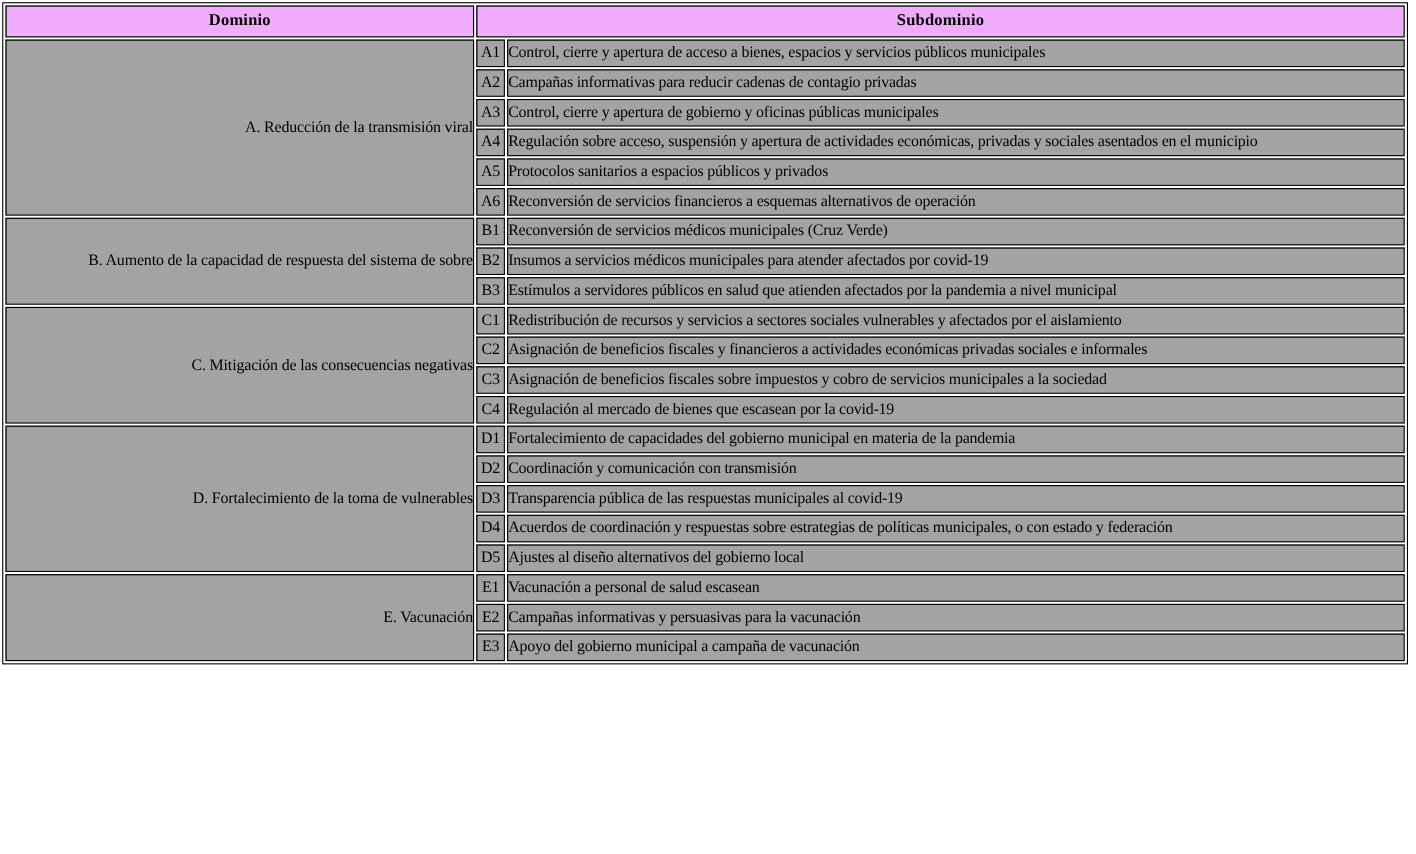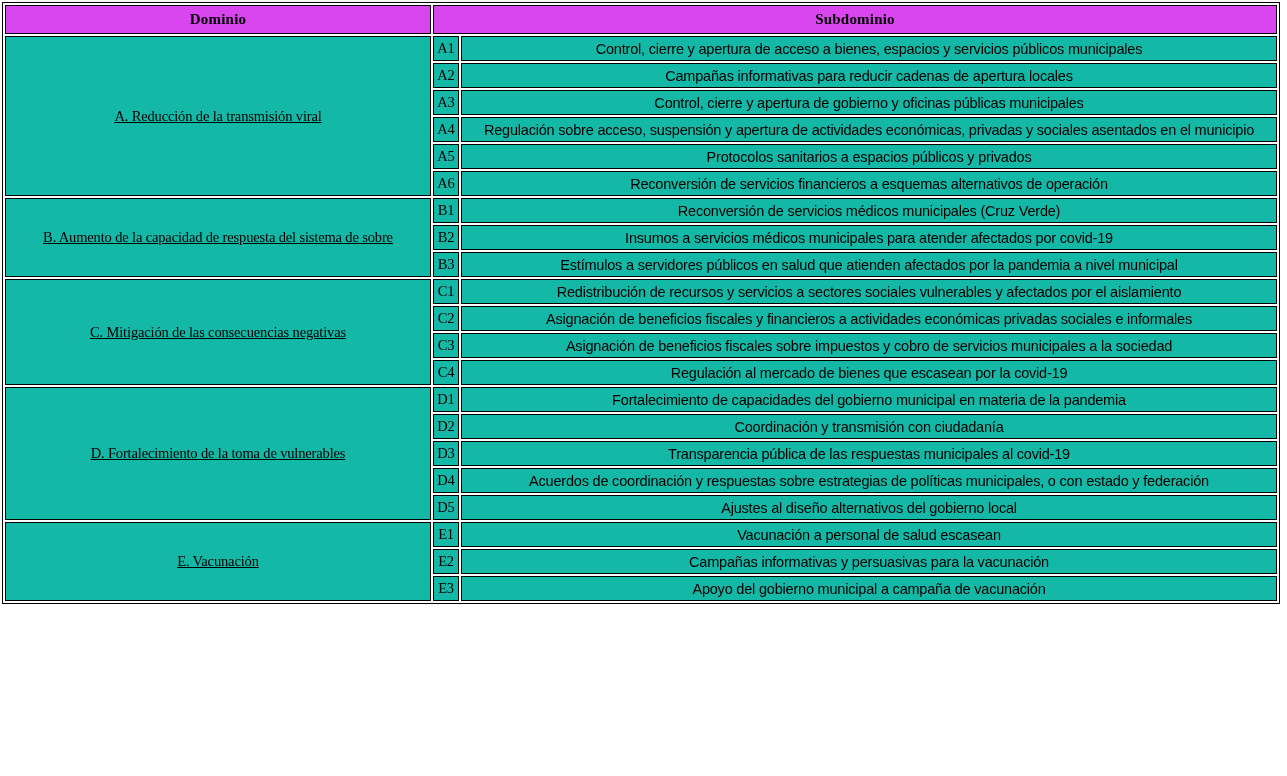--- a/index.html
+++ b/index.html
@@ -25,59 +25,58 @@
     background: #ffffff;
   }
   table.domain-table th,
   table.domain-table td {
     border: 1px solid;
     border-color: #808080 #c8c8c8 #c8c8c8 #808080;
     outline: 1px solid #000000;
     outline-offset: -1px;
     padding: 0;
     vertical-align: middle;
-    background: #14b8a6;
+    background: #a3a3a3;
   }
   table.domain-table th {
-    background: #d946ef;
+    background: #f0abfc;
     font-weight: bold;
     font-size: 15px;
     text-align: center;
     height: 27px;
     font-family: "Liberation Serif", "DejaVu Serif", serif;
     letter-spacing: 0.2px;
   }
   .col-domain { width: 426px; }
   .col-id     { width: 26px;  }
   .col-sub    { width: 816px; }
 
   td.domain-cell {
     font-size: 14.5px;
     padding: 0 3px 0 5px;
     line-height: 1.15;
-    text-align: center;
+    text-align: right;
     font-family: "Liberation Serif", "DejaVu Serif", serif;
     letter-spacing: -0.15px;
     white-space: nowrap;
-    text-decoration: underline;
   }
   td.id-cell {
     font-size: 14.5px;
     text-align: center;
     height: 23px;
     padding: 0 1px;
     font-family: "Liberation Serif", "DejaVu Serif", serif;
     letter-spacing: -0.2px;
   }
   td.sub-cell {
     font-size: 14.5px;
     padding: 0 2px 0 4px;
     height: 23px;
-    text-align: center;
-    font-family: Liberation Sans, sans-serif;
+    text-align: left;
+    font-family: Liberation Serif, serif;
     letter-spacing: -0.2px;
     white-space: nowrap;
     overflow: hidden;
   }
 </style>
 </head>
 <body>
 
 <div class="table-wrap">
   <table class="domain-table">
@@ -93,21 +92,21 @@
       </tr>
     </thead>
     <tbody id="table-body">
         <tr>
           <td class="domain-cell" rowspan="6">A. Reducción de la transmisión viral</td>
           <td class="id-cell">A1</td>
           <td class="sub-cell">Control, cierre y apertura de acceso a bienes, espacios y servicios públicos municipales</td>
         </tr>
         <tr>
           <td class="id-cell">A2</td>
-          <td class="sub-cell">Campañas informativas para reducir cadenas de apertura locales</td>
+          <td class="sub-cell">Campañas informativas para reducir cadenas de contagio privadas</td>
         </tr>
         <tr>
           <td class="id-cell">A3</td>
           <td class="sub-cell">Control, cierre y apertura de gobierno y oficinas públicas municipales</td>
         </tr>
         <tr>
           <td class="id-cell">A4</td>
           <td class="sub-cell">Regulación sobre acceso, suspensión y apertura de actividades económicas, privadas y sociales asentados en el municipio</td>
         </tr>
         <tr>
@@ -148,21 +147,21 @@
           <td class="id-cell">C4</td>
           <td class="sub-cell">Regulación al mercado de bienes que escasean por la covid-19</td>
         </tr>
         <tr>
           <td class="domain-cell" rowspan="5">D. Fortalecimiento de la toma de vulnerables</td>
           <td class="id-cell">D1</td>
           <td class="sub-cell">Fortalecimiento de capacidades del gobierno municipal en materia de la pandemia</td>
         </tr>
         <tr>
           <td class="id-cell">D2</td>
-          <td class="sub-cell">Coordinación y transmisión con ciudadanía</td>
+          <td class="sub-cell">Coordinación y comunicación con transmisión</td>
         </tr>
         <tr>
           <td class="id-cell">D3</td>
           <td class="sub-cell">Transparencia pública de las respuestas municipales al covid-19</td>
         </tr>
         <tr>
           <td class="id-cell">D4</td>
           <td class="sub-cell">Acuerdos de coordinación y respuestas sobre estrategias de políticas municipales, o con estado y federación</td>
         </tr>
         <tr>

